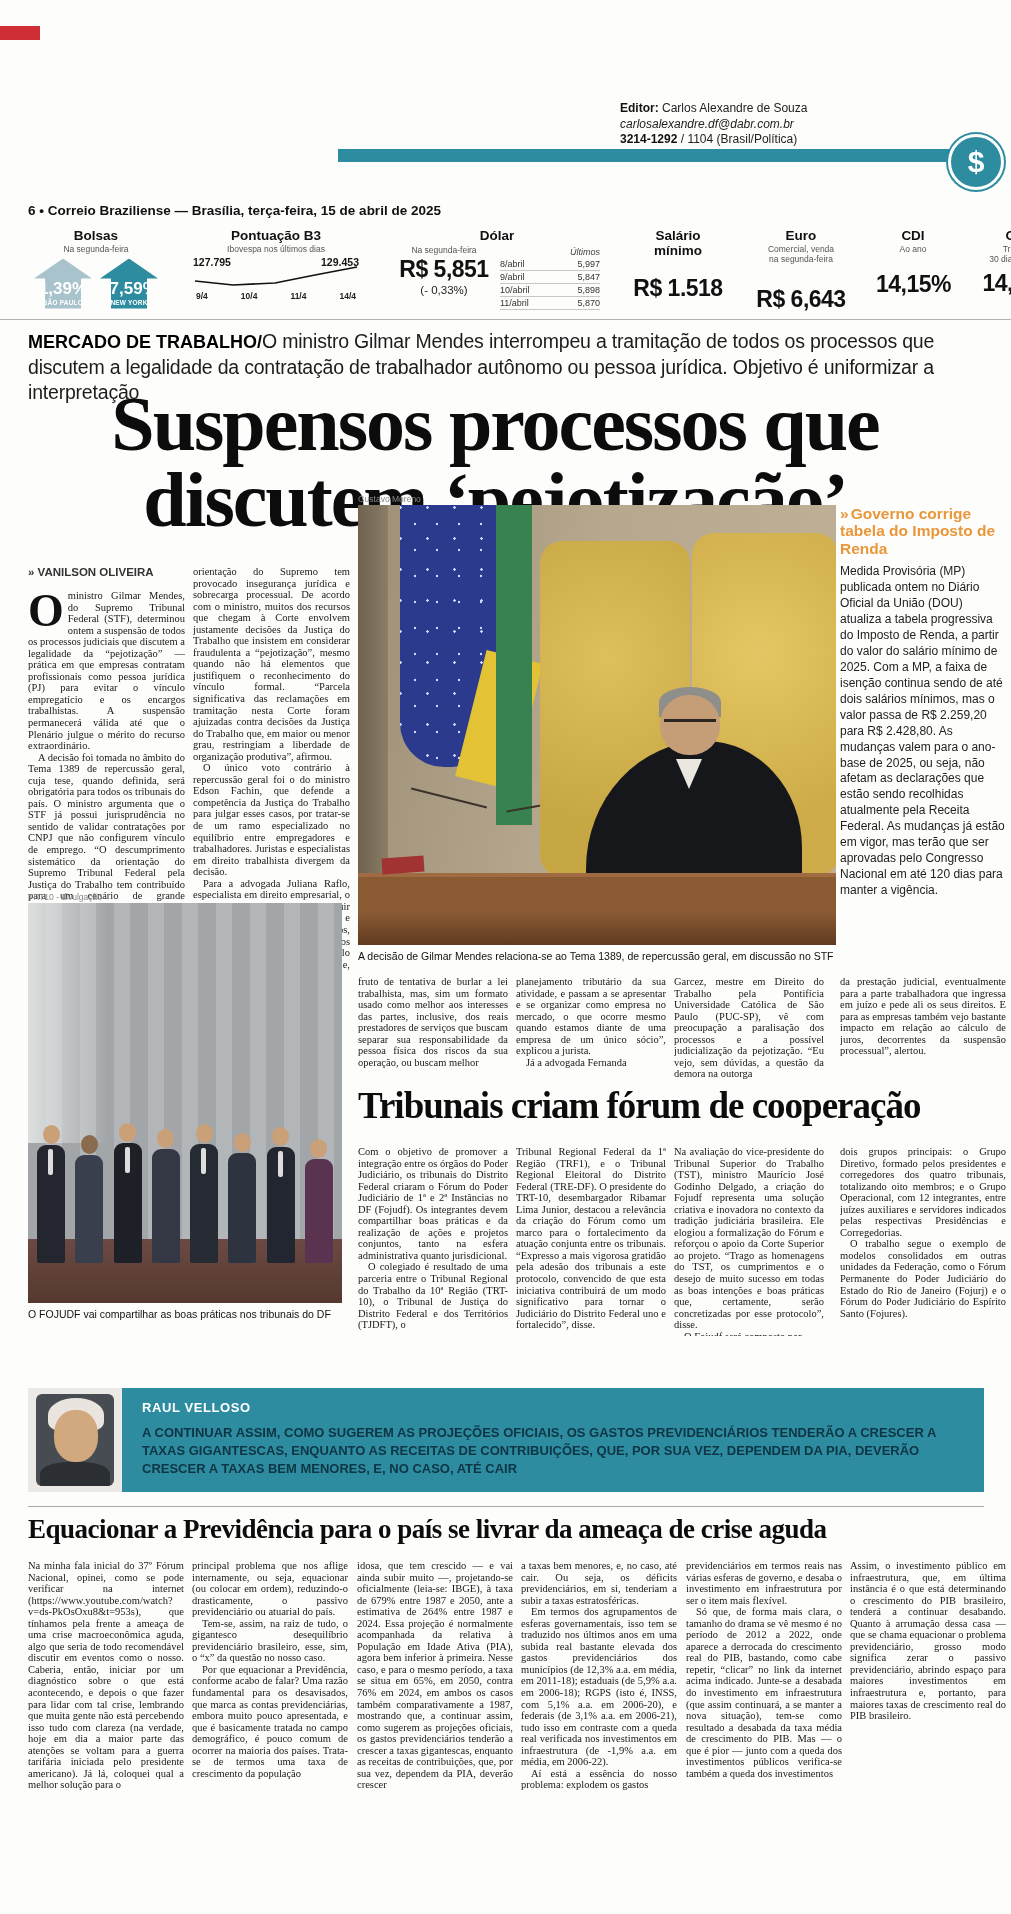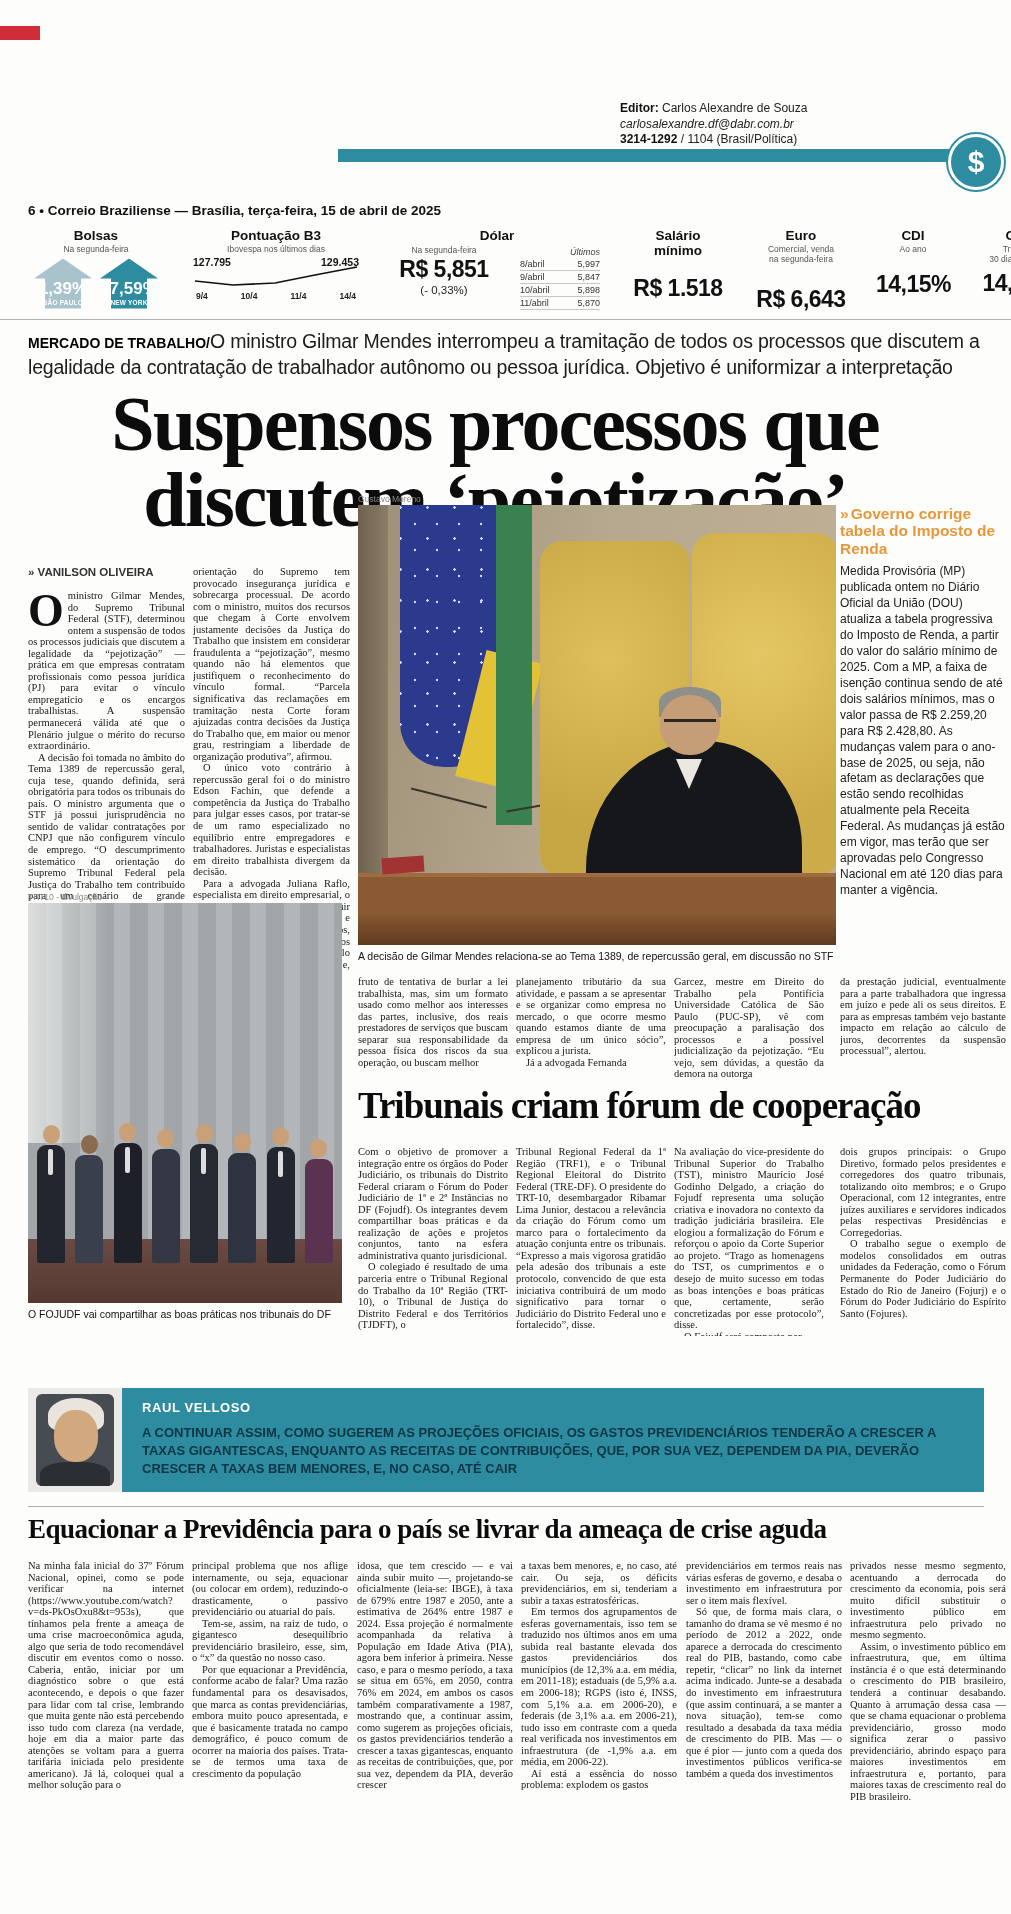--- a/index.html
+++ b/index.html
@@ -61,37 +61,37 @@
   .b3-chart .v.l{left:0;}
   .b3-chart .v.r{right:0;}
   .b3-dates{display:flex;justify-content:space-between;width:160px;margin:0 auto;font-size:8.5px;font-weight:bold;color:#222;}
 
   .ind-dolar{width:218px;display:flex;flex-direction:column;}
   .dolar-inner{display:flex;margin-top:1px;}
   .dolar-left{width:112px;text-align:center;}
   .dolar-left .var{font-size:11.5px;color:#222;margin-top:1px;}
   .mini-table{width:100px;font-size:9px;color:#333;margin-top:2px;}
   .mini-table .th{font-style:italic;text-align:right;color:#444;padding-bottom:1px;}
-  .mini-table .tr{display:flex;justify-content:space-between;border-bottom:1px solid #c8c8c8;padding:1px 0;margin-left:20px;}
+  .mini-table .tr{display:flex;justify-content:space-between;border-bottom:1px solid #c8c8c8;padding:1px 0;}
   .ind-salario{width:96px;}
   .ind-salario .big{margin-top:16px;}
   .ind-euro{width:102px;}
   .ind-euro .big{margin-top:22px;}
   .ind-cdi{width:74px;}
   .ind-cdi .big{margin-top:16px;}
   .ind-cdb{width:92px;}
   .ind-cdb .big{margin-top:6px;}
   .ind-inflacao{width:122px;}
   .inf-table{width:116px;margin:2px auto 0;font-size:8.5px;color:#333;}
   .inf-table .tr{display:flex;justify-content:space-between;border-bottom:1px solid #c8c8c8;padding:0.5px 0;}
 
   
   .rule-kicker{left:0;top:319px;width:1011px;height:1px;background:#b3b3b3;}
   .kicker{left:28px;top:329px;width:958px;font-size:19.5px;line-height:1.32;color:#1c1c1c;letter-spacing:-0.2px;}
-  .kicker b{font-size:14px;letter-spacing:0;color:#000;}
+  .kicker b{font-size:18px;letter-spacing:0;color:#000;}
   .headline{
     left:0;top:386px;width:990px;text-align:center;
     font-family:"Liberation Serif",serif;font-weight:bold;
     font-size:78px;line-height:0.97;letter-spacing:-2px;color:#0c0c0c;
   }
   .headline span{display:block;}
 
   
   .byline{left:28px;top:566px;font-size:11.5px;font-weight:bold;color:#333;}
   .textcol{
@@ -489,17 +489,16 @@
   <div class="abs textcol prevcol pv4">
       <p>a taxas bem menores, e, no caso, até cair. Ou seja, os déficits previdenciários, em si, tenderiam a subir a taxas estratosféricas.</p>
       <p>Em termos dos agrupamentos de esferas governamentais, isso tem se traduzido nos últimos anos em uma subida real bastante elevada dos gastos previdenciários dos municípios (de 12,3% a.a. em média, em 2011-18); estaduais (de 5,9% a.a. em 2006-18); RGPS (isto é, INSS, com 5,1% a.a. em 2006-20), e federais (de 3,1% a.a. em 2006-21), tudo isso em contraste com a queda real verificada nos investimentos em infraestrutura (de -1,9% a.a. em média, em 2006-22).</p>
       <p>Aí está a essência do nosso problema: explodem os gastos</p>
     </div>
   <div class="abs textcol prevcol pv5">
       <p>previdenciários em termos reais nas várias esferas de governo, e desaba o investimento em infraestrutura por ser o item mais flexível.</p>
       <p>Só que, de forma mais clara, o tamanho do drama se vê mesmo é no período de 2012 a 2022, onde aparece a derrocada do crescimento real do PIB, bastando, como cabe repetir, “clicar” no link da internet acima indicado. Junte-se a desabada do investimento em infraestrutura (que assim continuará, a se manter a nova situação), tem-se como resultado a desabada da taxa média de crescimento do PIB. Mas — o que é pior — junto com a queda dos investimentos públicos verifica-se também a queda dos investimentos</p>
     </div>
   <div class="abs textcol prevcol pv6">
-      <p>privados nesse mesmo segmento, acentuando a derrocada do crescimento da economia, pois será muito difícil substituir o investimento público em infraestrutura pelo privado no mesmo segmento.</p>
       <p>Assim, o investimento público em infraestrutura, que, em última instância é o que está determinando o crescimento do PIB brasileiro, tenderá a continuar desabando. Quanto à arrumação dessa casa — que se chama equacionar o problema previdenciário, grosso modo significa zerar o passivo previdenciário, abrindo espaço para maiores investimentos em infraestrutura e, portanto, para maiores taxas de crescimento real do PIB brasileiro.</p>
     </div>
 
 </div>
 
 </body></html>

